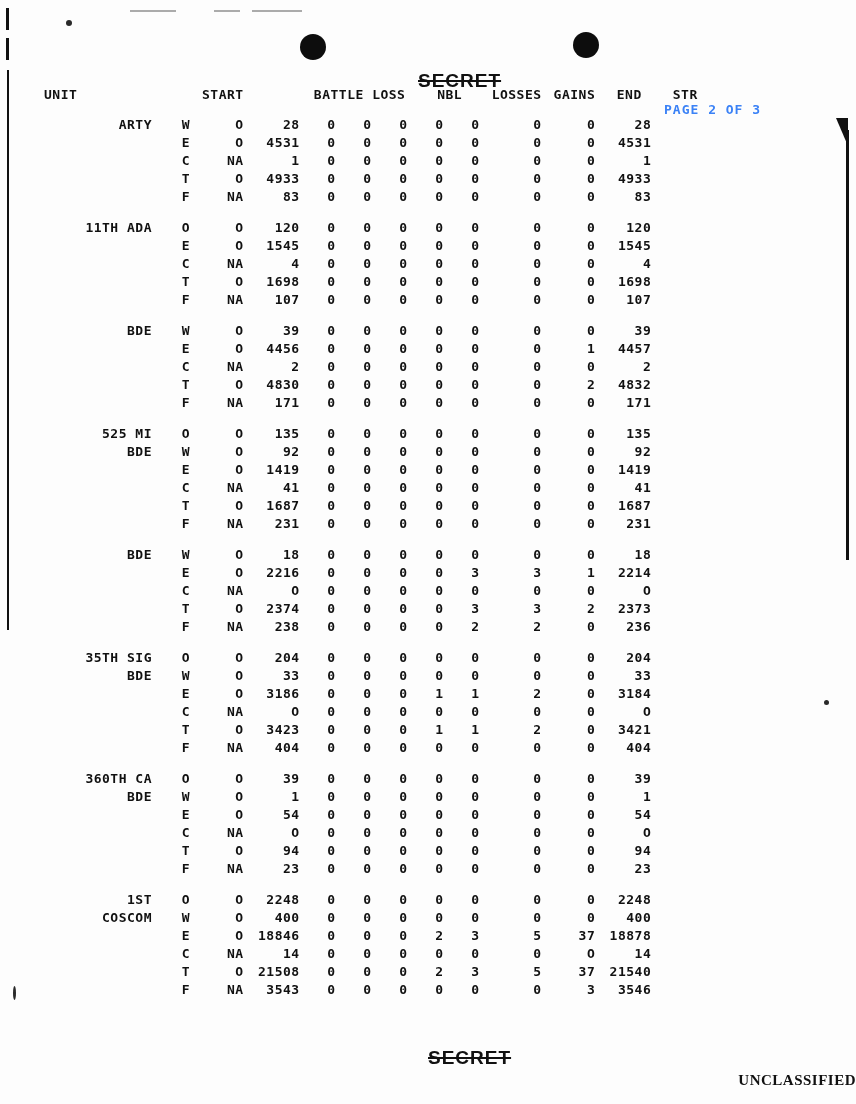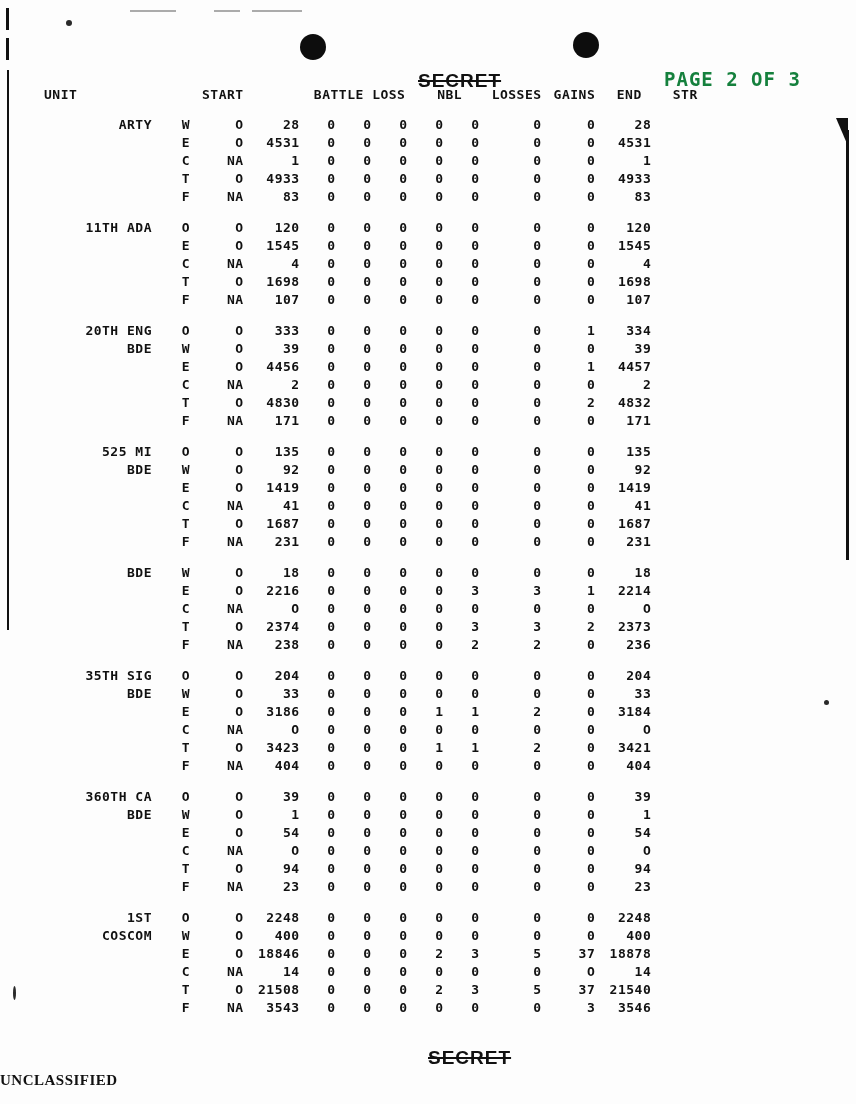--- a/index.html
+++ b/index.html
@@ -44,24 +44,25 @@
     font-size: 19px;
     color: #111;
   }
   .strike {
     text-decoration: line-through;
     text-decoration-thickness: 2px;
   }
   .pageno {
     position: absolute;
     font-family: "DejaVu Sans Mono", monospace;
-    font-size: 19px;
+    font-size: 13px;
     font-weight: bold;
     letter-spacing: 1px;
-    color: #15803d;
+    color: #3b82f6;
+    margin-top: 34px;
   }
   table.rpt {
     position: absolute;
     left: 38px;
     top: 86px;
     border-collapse: collapse;
     font-family: "DejaVu Sans Mono", monospace;
     font-size: 13px;
     font-weight: bold;
     letter-spacing: 0.5px;
@@ -103,21 +104,21 @@
   tr.spacer td {
     height: 13px;
     line-height: 13px;
   }
   th.hdr-unit { text-align: left; }
   .hdr-row th { padding-bottom: 0; }
   .footer-uncl {
     position: absolute;
     left: 0;
     right: 0;
-    text-align: left;
+    text-align: right;
     font-family: "Liberation Serif", serif;
     font-weight: bold;
     font-size: 15px;
     letter-spacing: 0.5px;
     color: #111;
   }
 </style>
 </head>
 <body>
 
@@ -312,35 +313,20 @@
           <td class="small">0</td>
           <td class="small">0</td>
           <td class="small">0</td>
           <td class="num">107</td>
           <td class="num"></td>
         </tr>
         <tr class="spacer">
           <td colspan="13"></td>
         </tr>
         <tr>
-          <td class="unit">20TH ENG</td>
-          <td class="cat">O</td>
-          <td class="auth">O</td>
-          <td class="num">333</td>
-          <td class="small">0</td>
-          <td class="small">0</td>
-          <td class="small">0</td>
-          <td class="small">0</td>
-          <td class="small">0</td>
-          <td class="small">0</td>
-          <td class="small">1</td>
-          <td class="num">334</td>
-          <td class="num"></td>
-        </tr>
-        <tr>
           <td class="unit">BDE</td>
           <td class="cat">W</td>
           <td class="auth">O</td>
           <td class="num">39</td>
           <td class="small">0</td>
           <td class="small">0</td>
           <td class="small">0</td>
           <td class="small">0</td>
           <td class="small">0</td>
           <td class="small">0</td>

